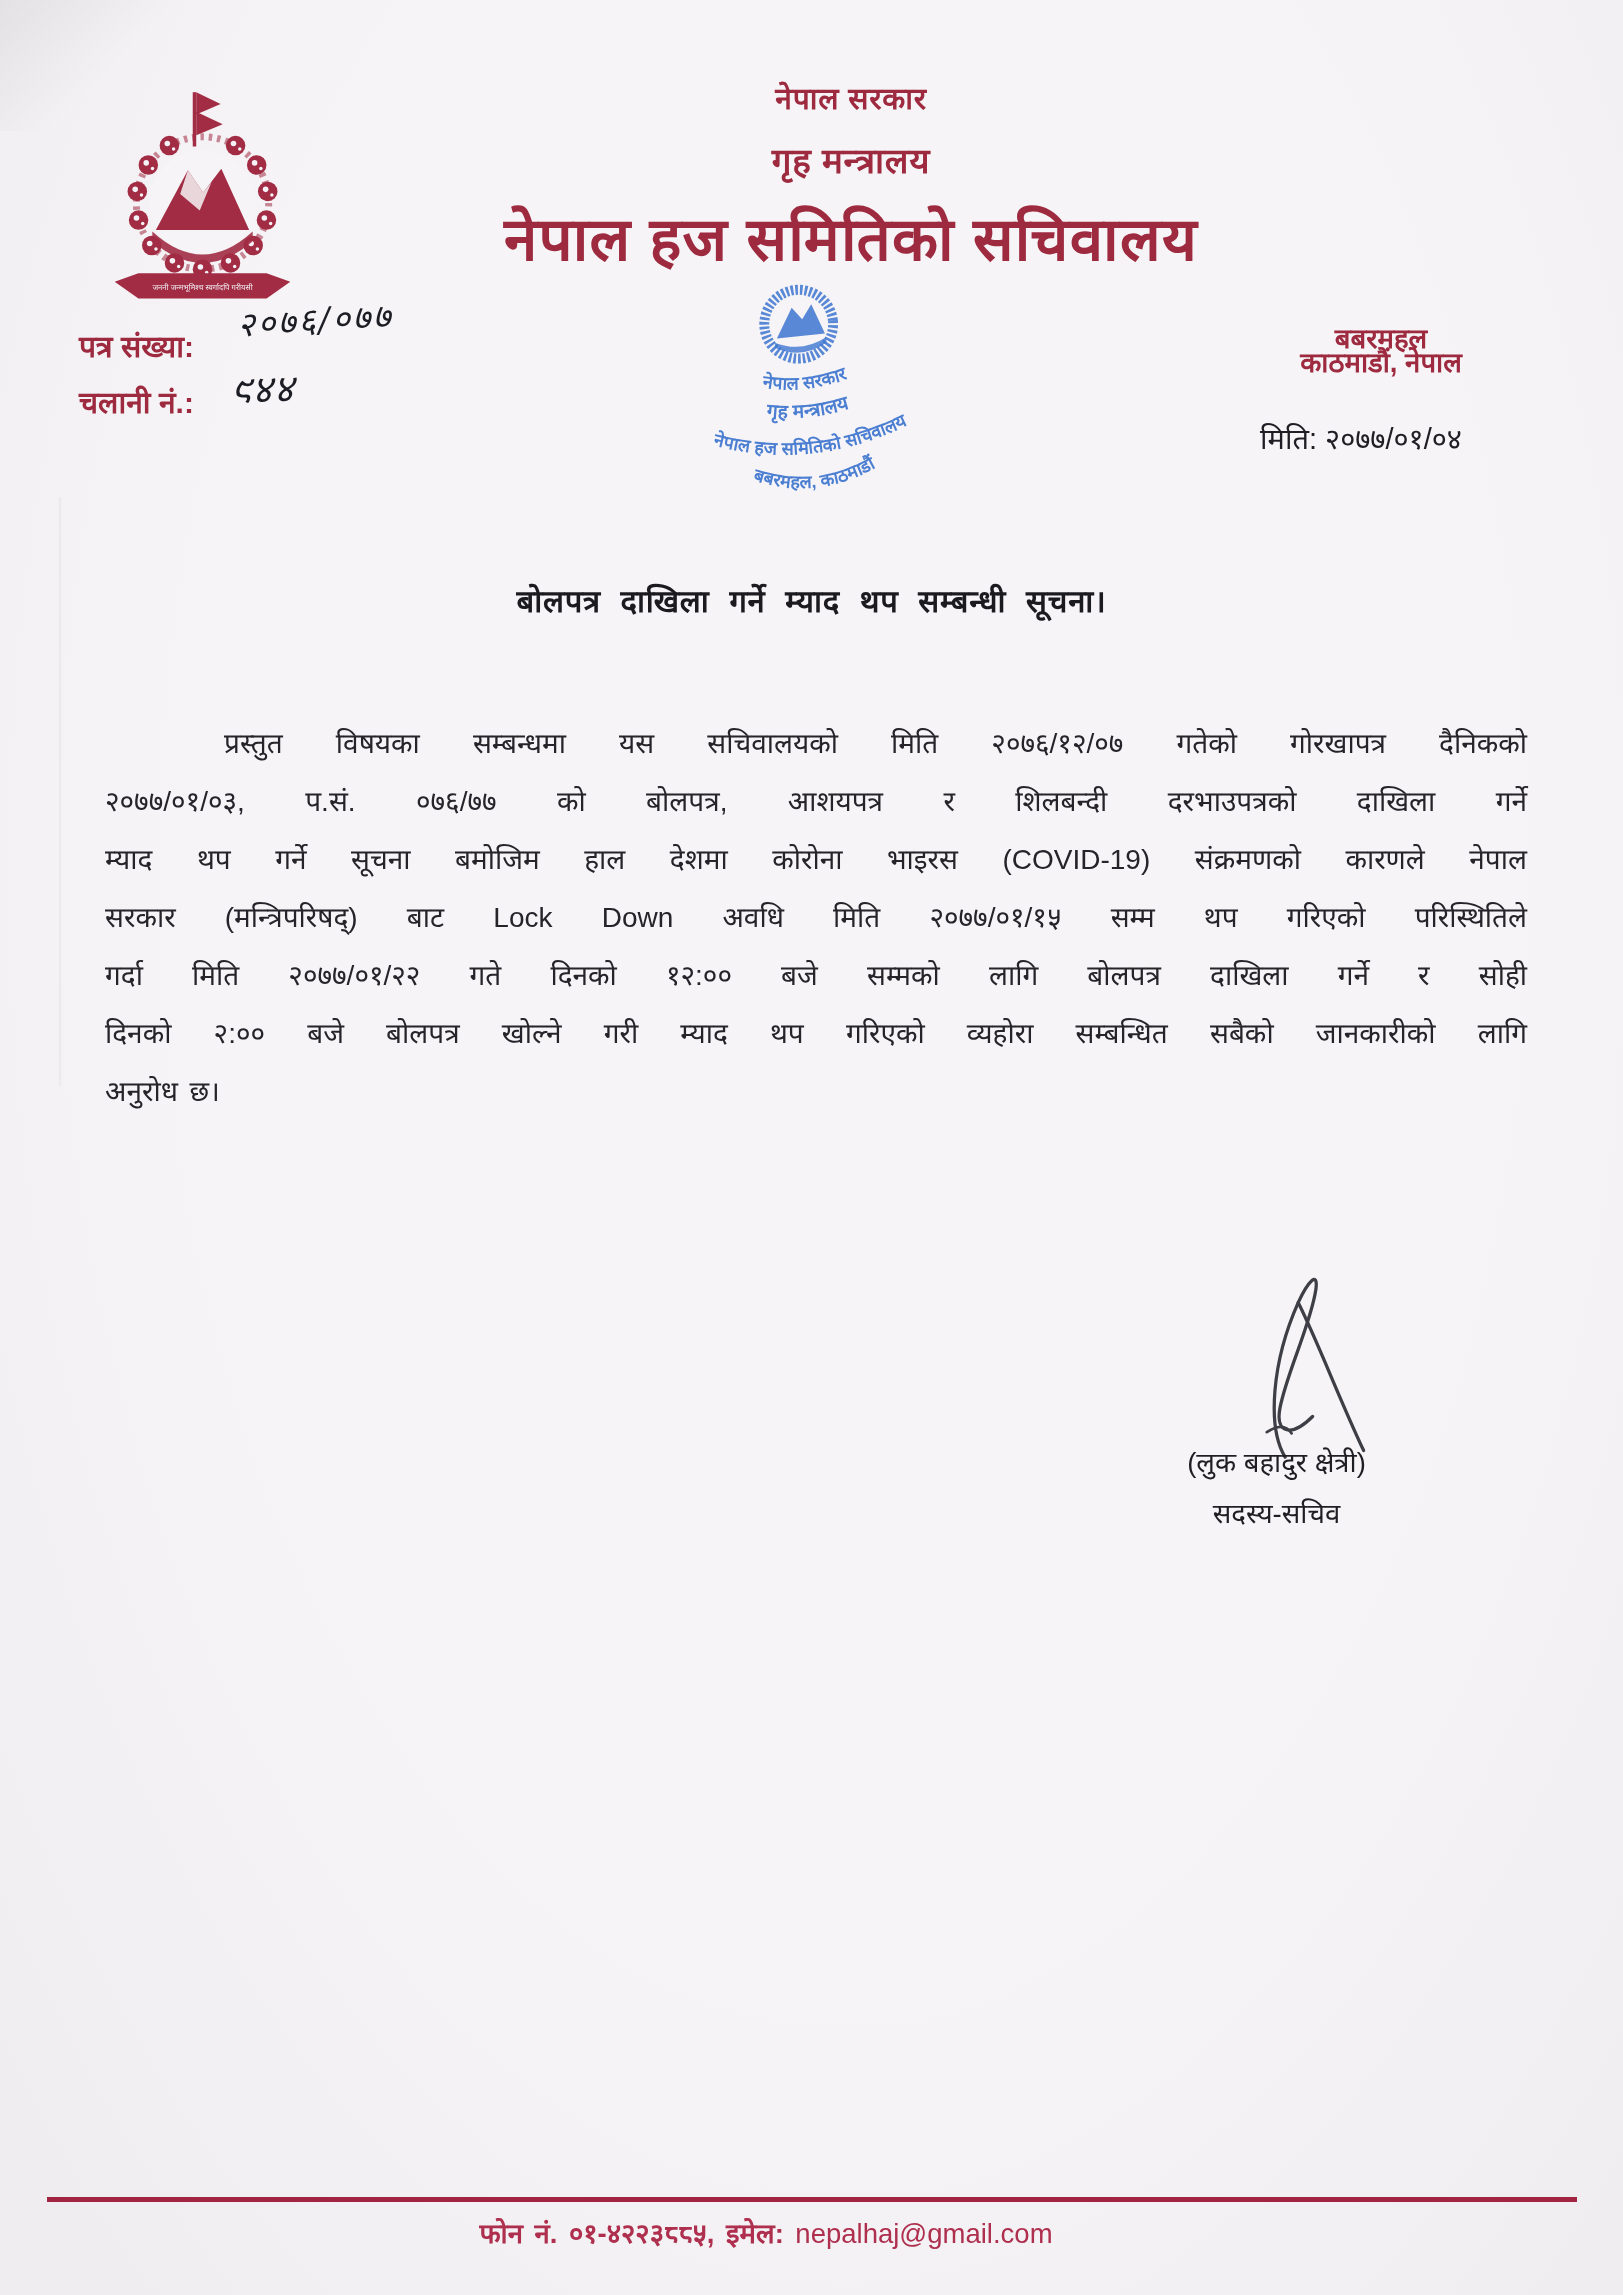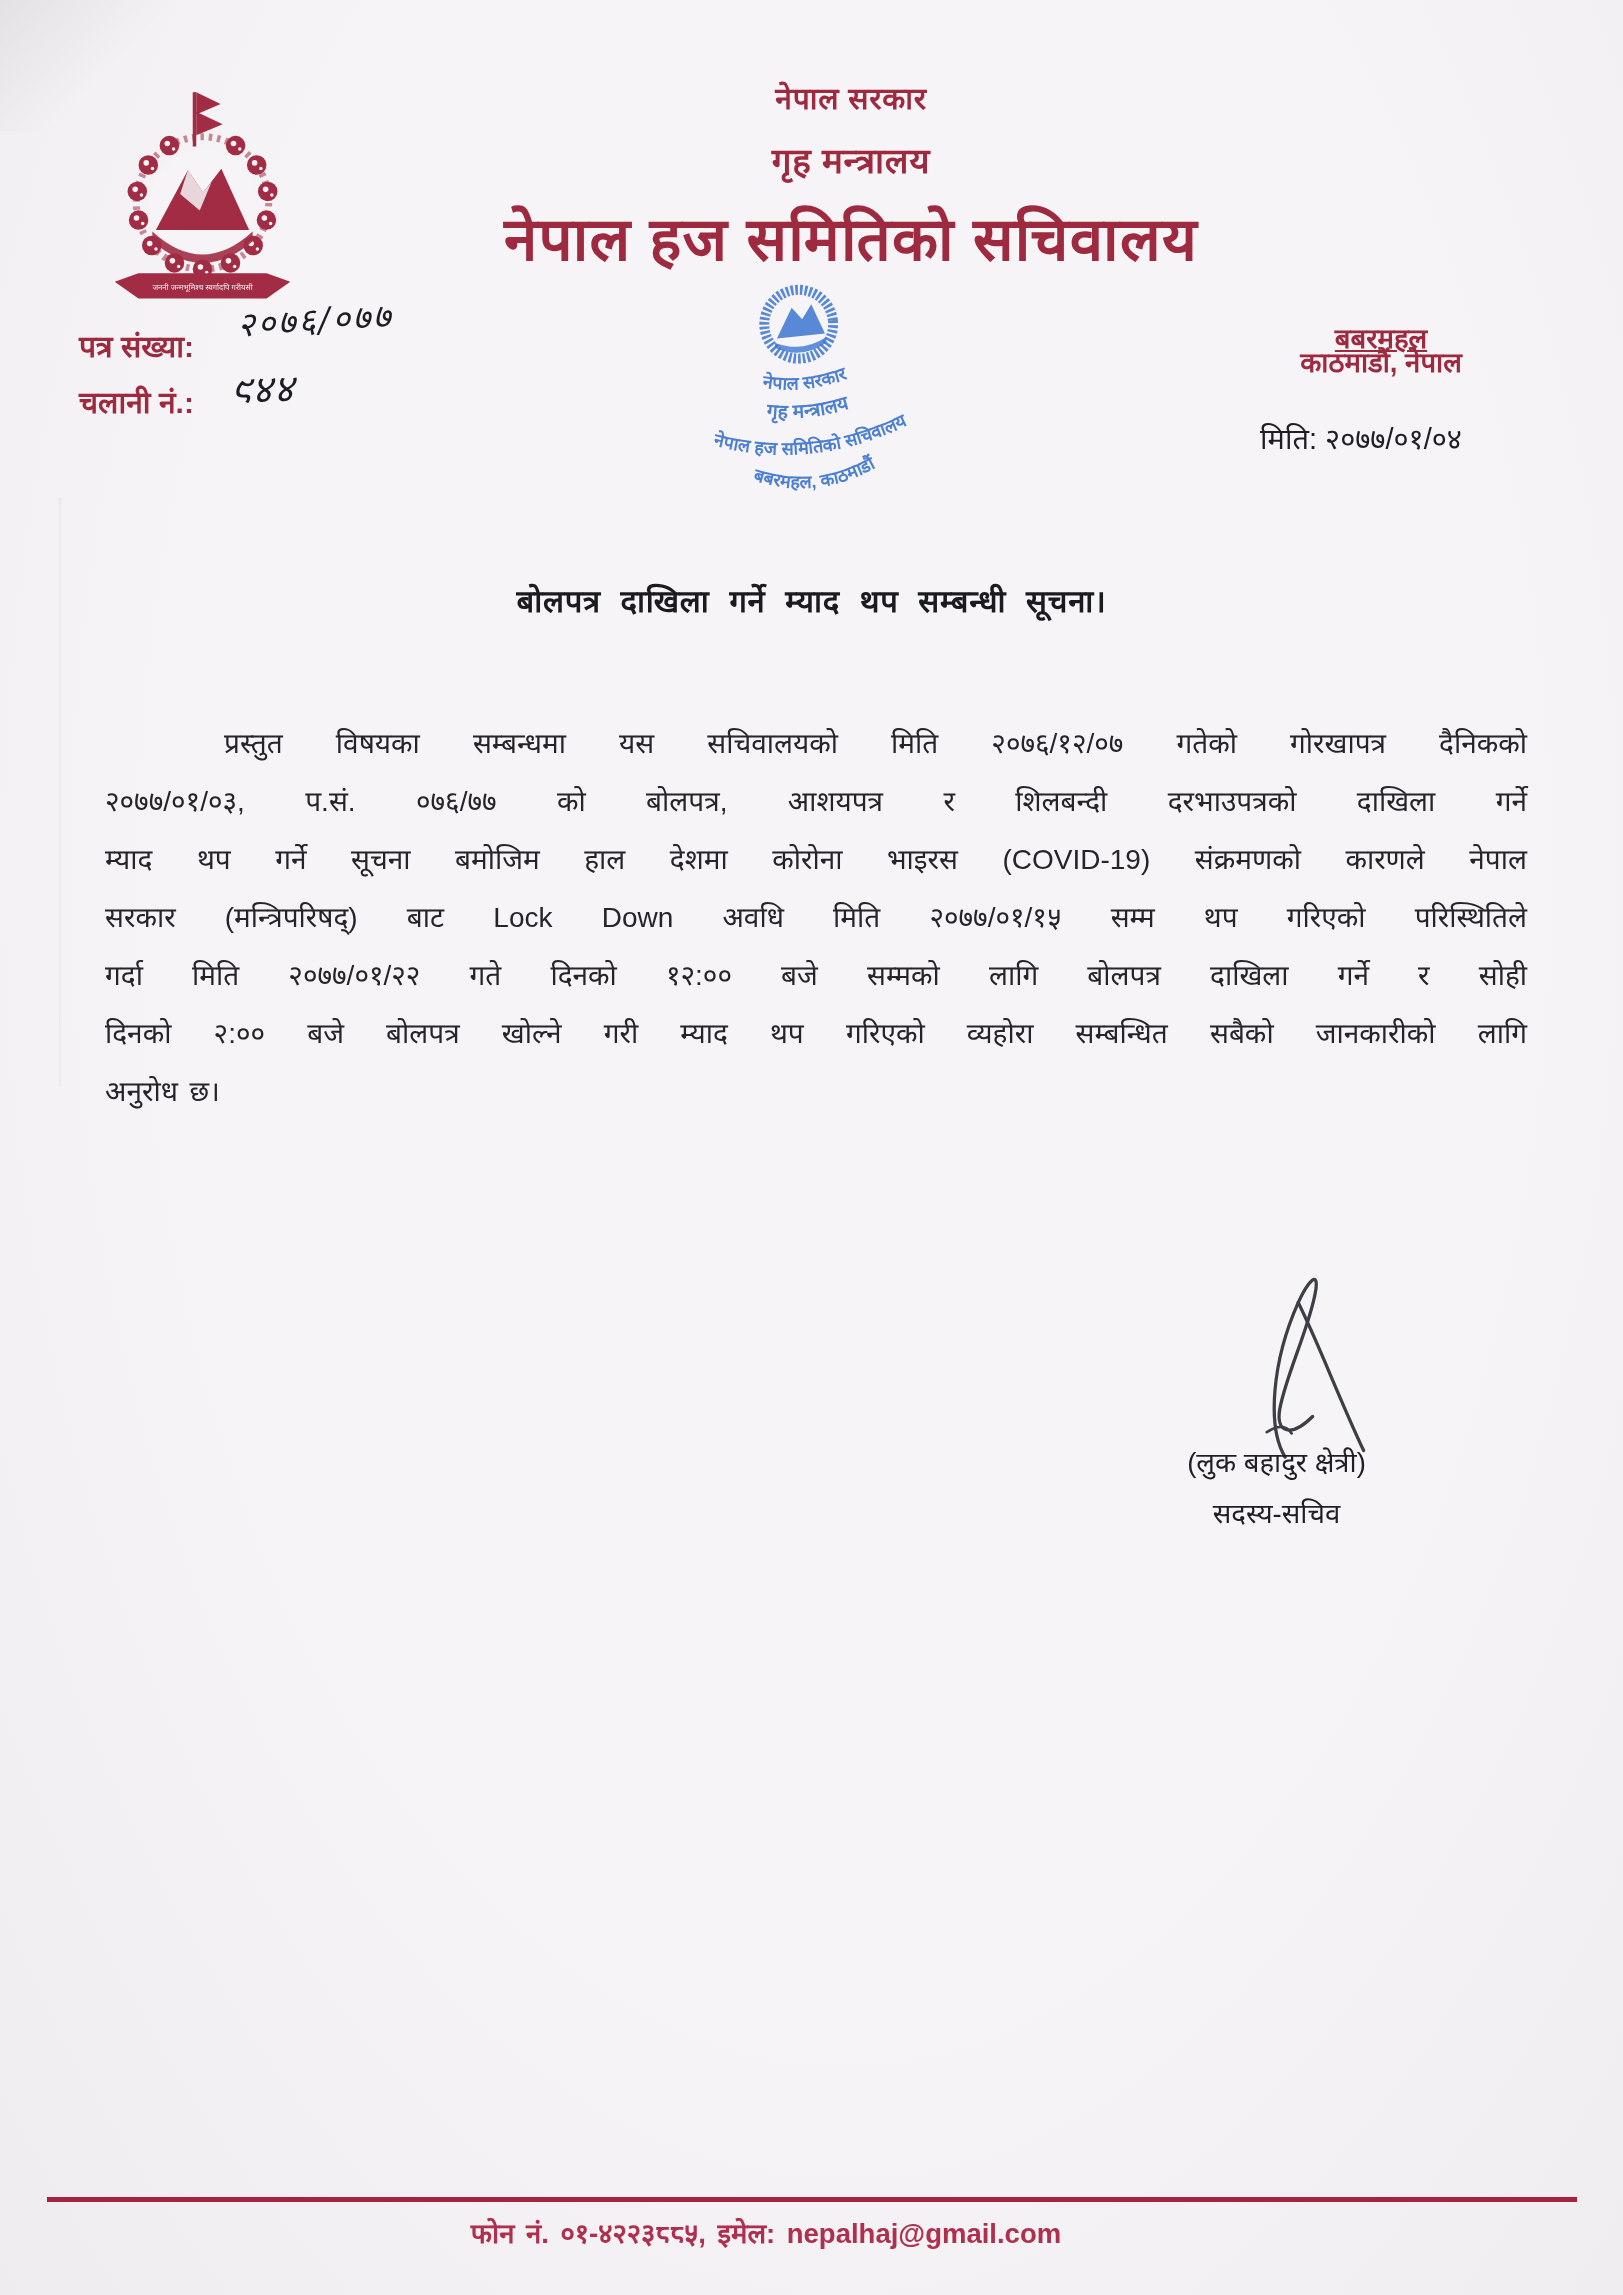--- a/index.html
+++ b/index.html
@@ -31,21 +31,21 @@
   .meta-ref-label{top:325px;}
   .meta-chalani-label{top:381px;}
   .hand{
     position:absolute;color:#1c1c24;
     font-family:"DejaVu Serif",serif;font-style:italic;
   }
   .hand-ref{left:237px;top:296px;font-size:34px;transform:rotate(-3.5deg);letter-spacing:2.6px;}
   .hand-chalani{left:230px;top:361px;font-size:39px;transform:rotate(-2deg);letter-spacing:1.3px;}
 
   .addr{position:absolute;left:1237px;width:288px;text-align:center;color:#9e2a40;font-weight:bold;}
-  .addr1{top:319px;font-size:27.5px;text-decoration:underline;}
+  .addr1{top:319px;font-size:27.5px;}
   .addr2{top:343px;font-size:27.5px;text-align:center;}
   .dateline{position:absolute;left:1204px;width:314px;top:418px;text-align:center;color:#1f1e24;font-size:29px;}
 
   .stamp{position:absolute;left:662px;top:267px;width:285px;height:225px;transform:rotate(-6deg);opacity:.92;}
 
   
   .subject{
     position:absolute;left:0;right:0;top:579px;text-align:center;
     font-size:31px;font-weight:bold;color:#1b1a1f;word-spacing:10.5px;letter-spacing:0.7px;
   }
@@ -58,21 +58,21 @@
   .sig-mark{position:absolute;left:1188px;top:1262px;width:223px;height:216px;}
   .sig-name{position:absolute;left:1113px;width:327px;top:1443px;text-align:center;font-size:27.5px;color:#1f1e24;}
   .sig-title{position:absolute;left:1113px;width:327px;top:1494px;text-align:center;font-size:27.5px;color:#1f1e24;}
 
   
   .footer-rule{position:absolute;left:47px;top:2197px;width:1530px;height:4.6px;background:#a32440;}
   .footer-text{
     position:absolute;left:0;width:1532px;top:2214px;text-align:center;
     color:#ae2f4e;font-weight:bold;font-size:27.5px;word-spacing:3.9px;
   }
-  .footer-text .latin{font-family:"Liberation Sans","DejaVu Sans",sans-serif;font-weight:bold;}
+  .footer-text .latin{font-family:"Liberation Sans","DejaVu Sans",sans-serif;font-weight:normal;}
 </style>
 </head>
 <body>
 
 <div class="page">
 
   <div class="corner-shade"></div>
   <div class="crease-left"></div>
 
   <svg class="emblem" viewBox="0 0 300 340">

